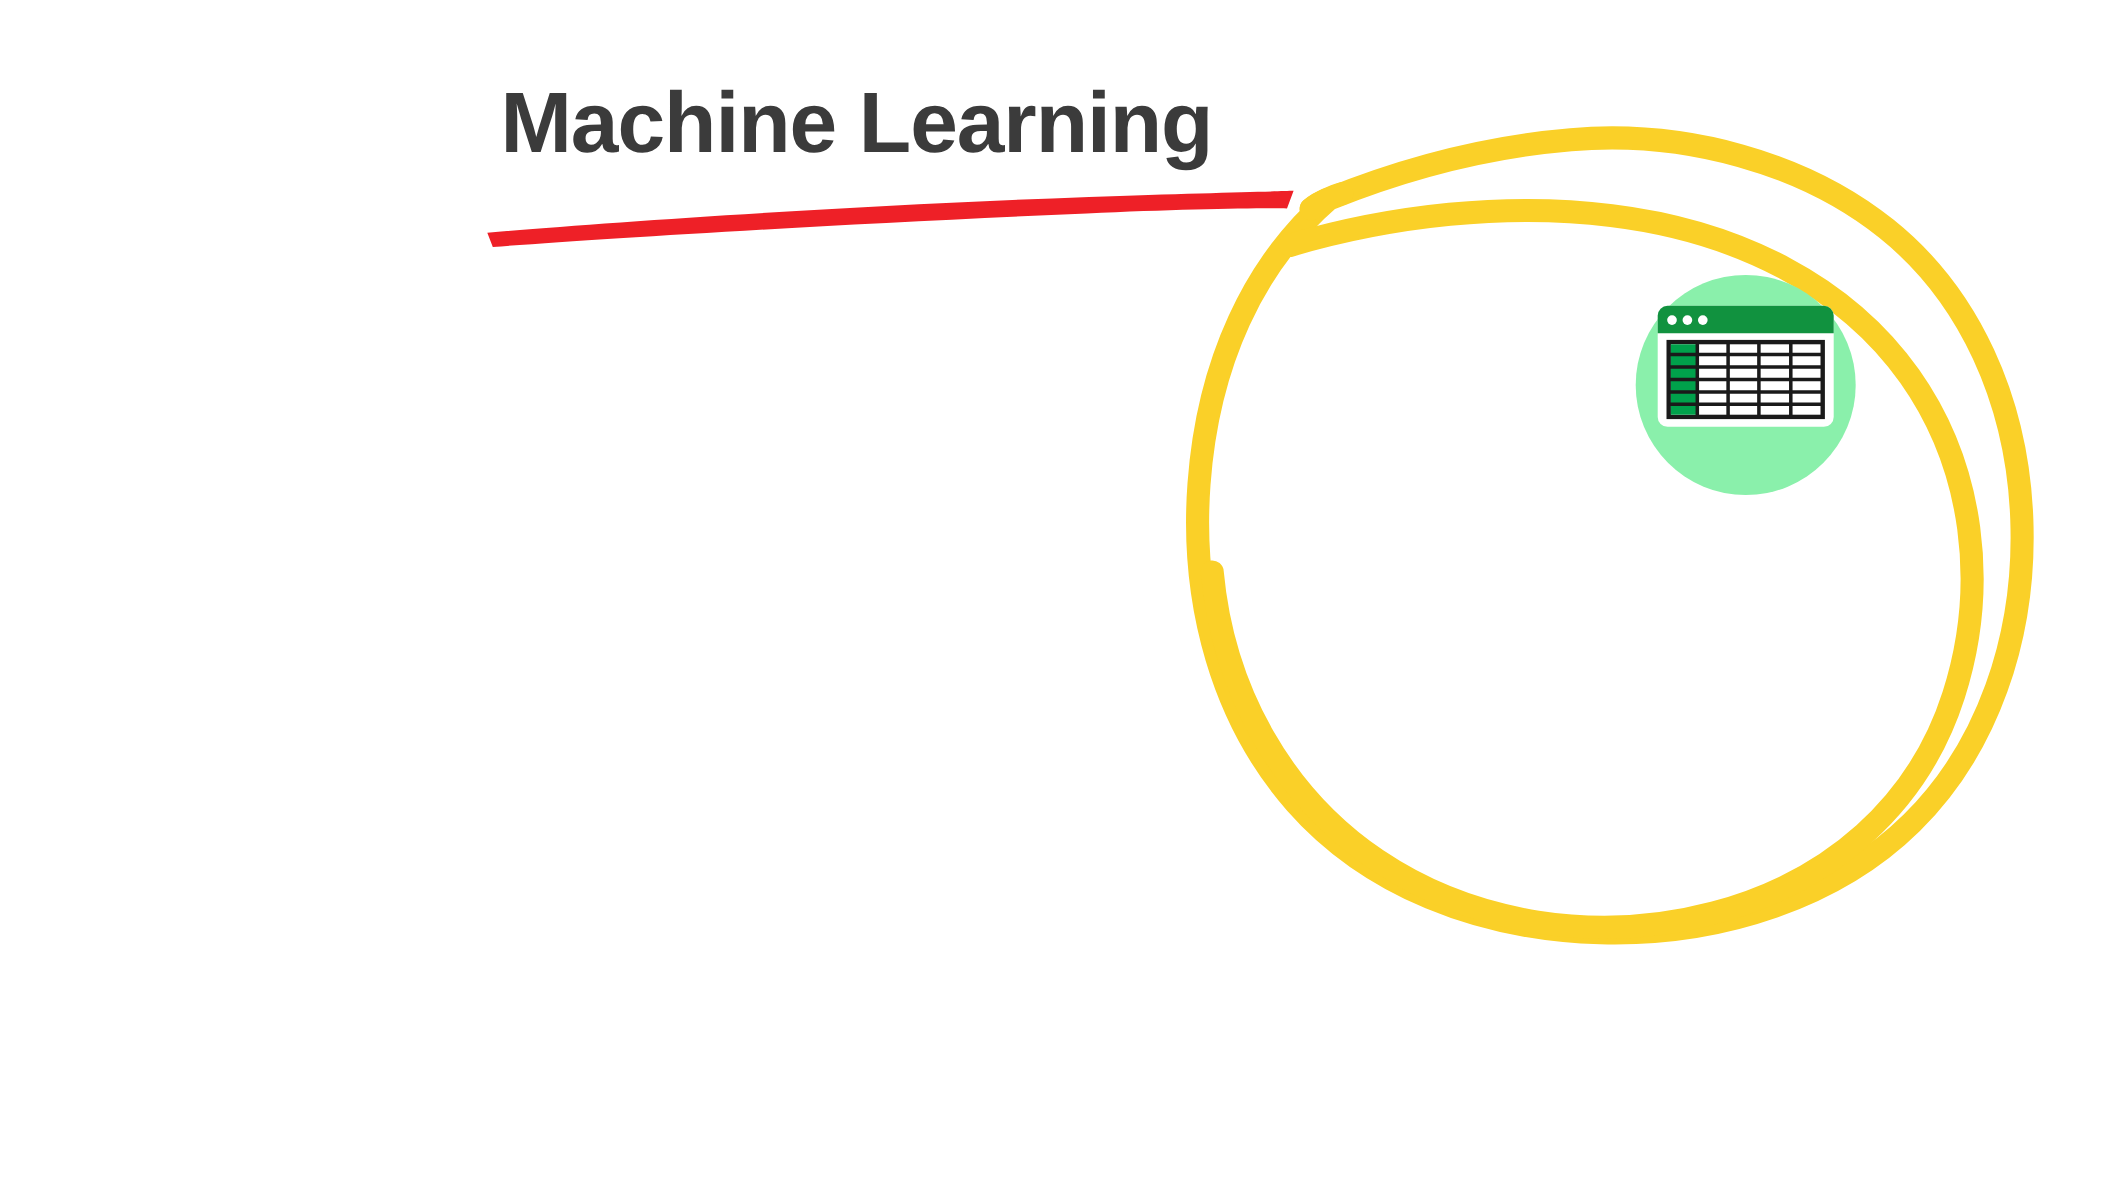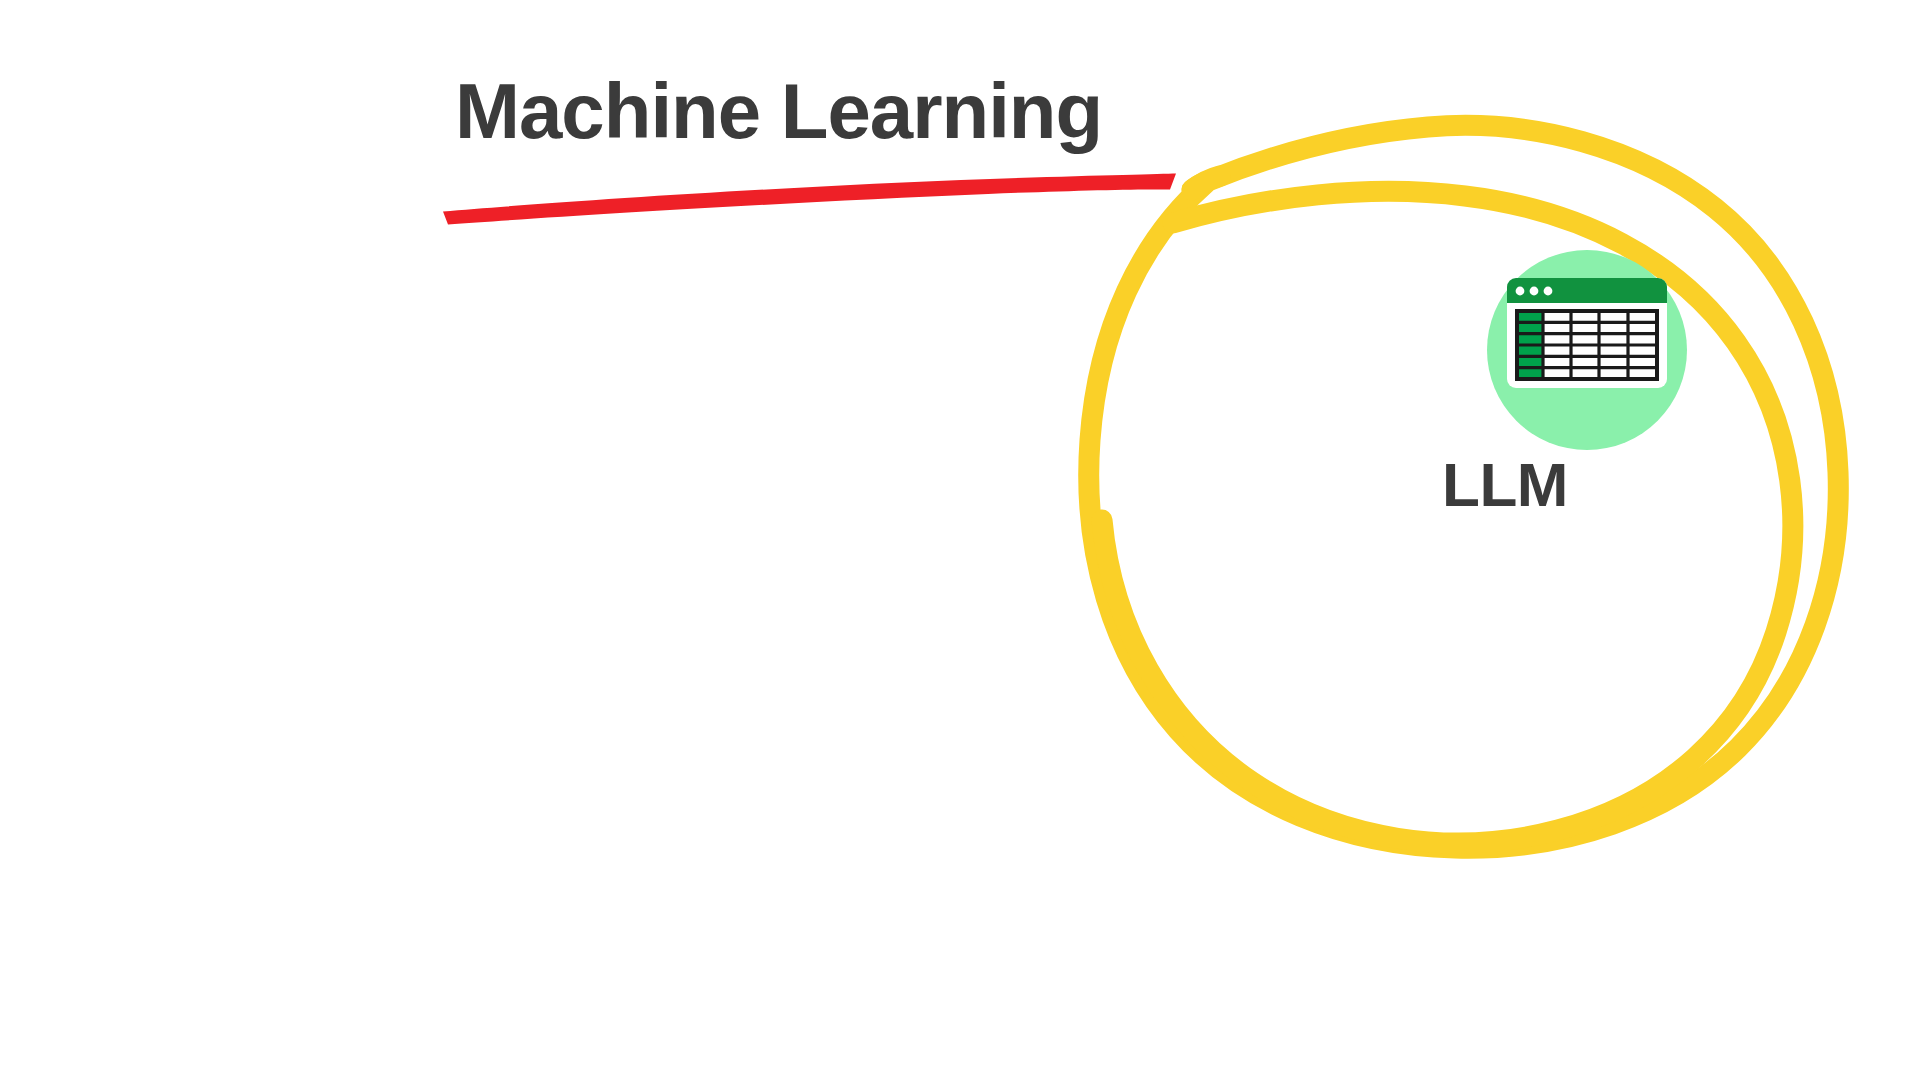--- a/index.html
+++ b/index.html
@@ -171,16 +171,15 @@
         <line x1="141" y1="61" x2="141" y2="129"></line>
 
         <line x1="30" y1="72.3" x2="170" y2="72.3"></line>
         <line x1="30" y1="83.6" x2="170" y2="83.6"></line>
         <line x1="30" y1="95.0" x2="170" y2="95.0"></line>
         <line x1="30" y1="106.3" x2="170" y2="106.3"></line>
         <line x1="30" y1="117.6" x2="170" y2="117.6"></line>
       </g>
     </svg>
 
-    <div id="llm-label">LLM</div>
   </div>
 
 </div>
 
 </body></html>

